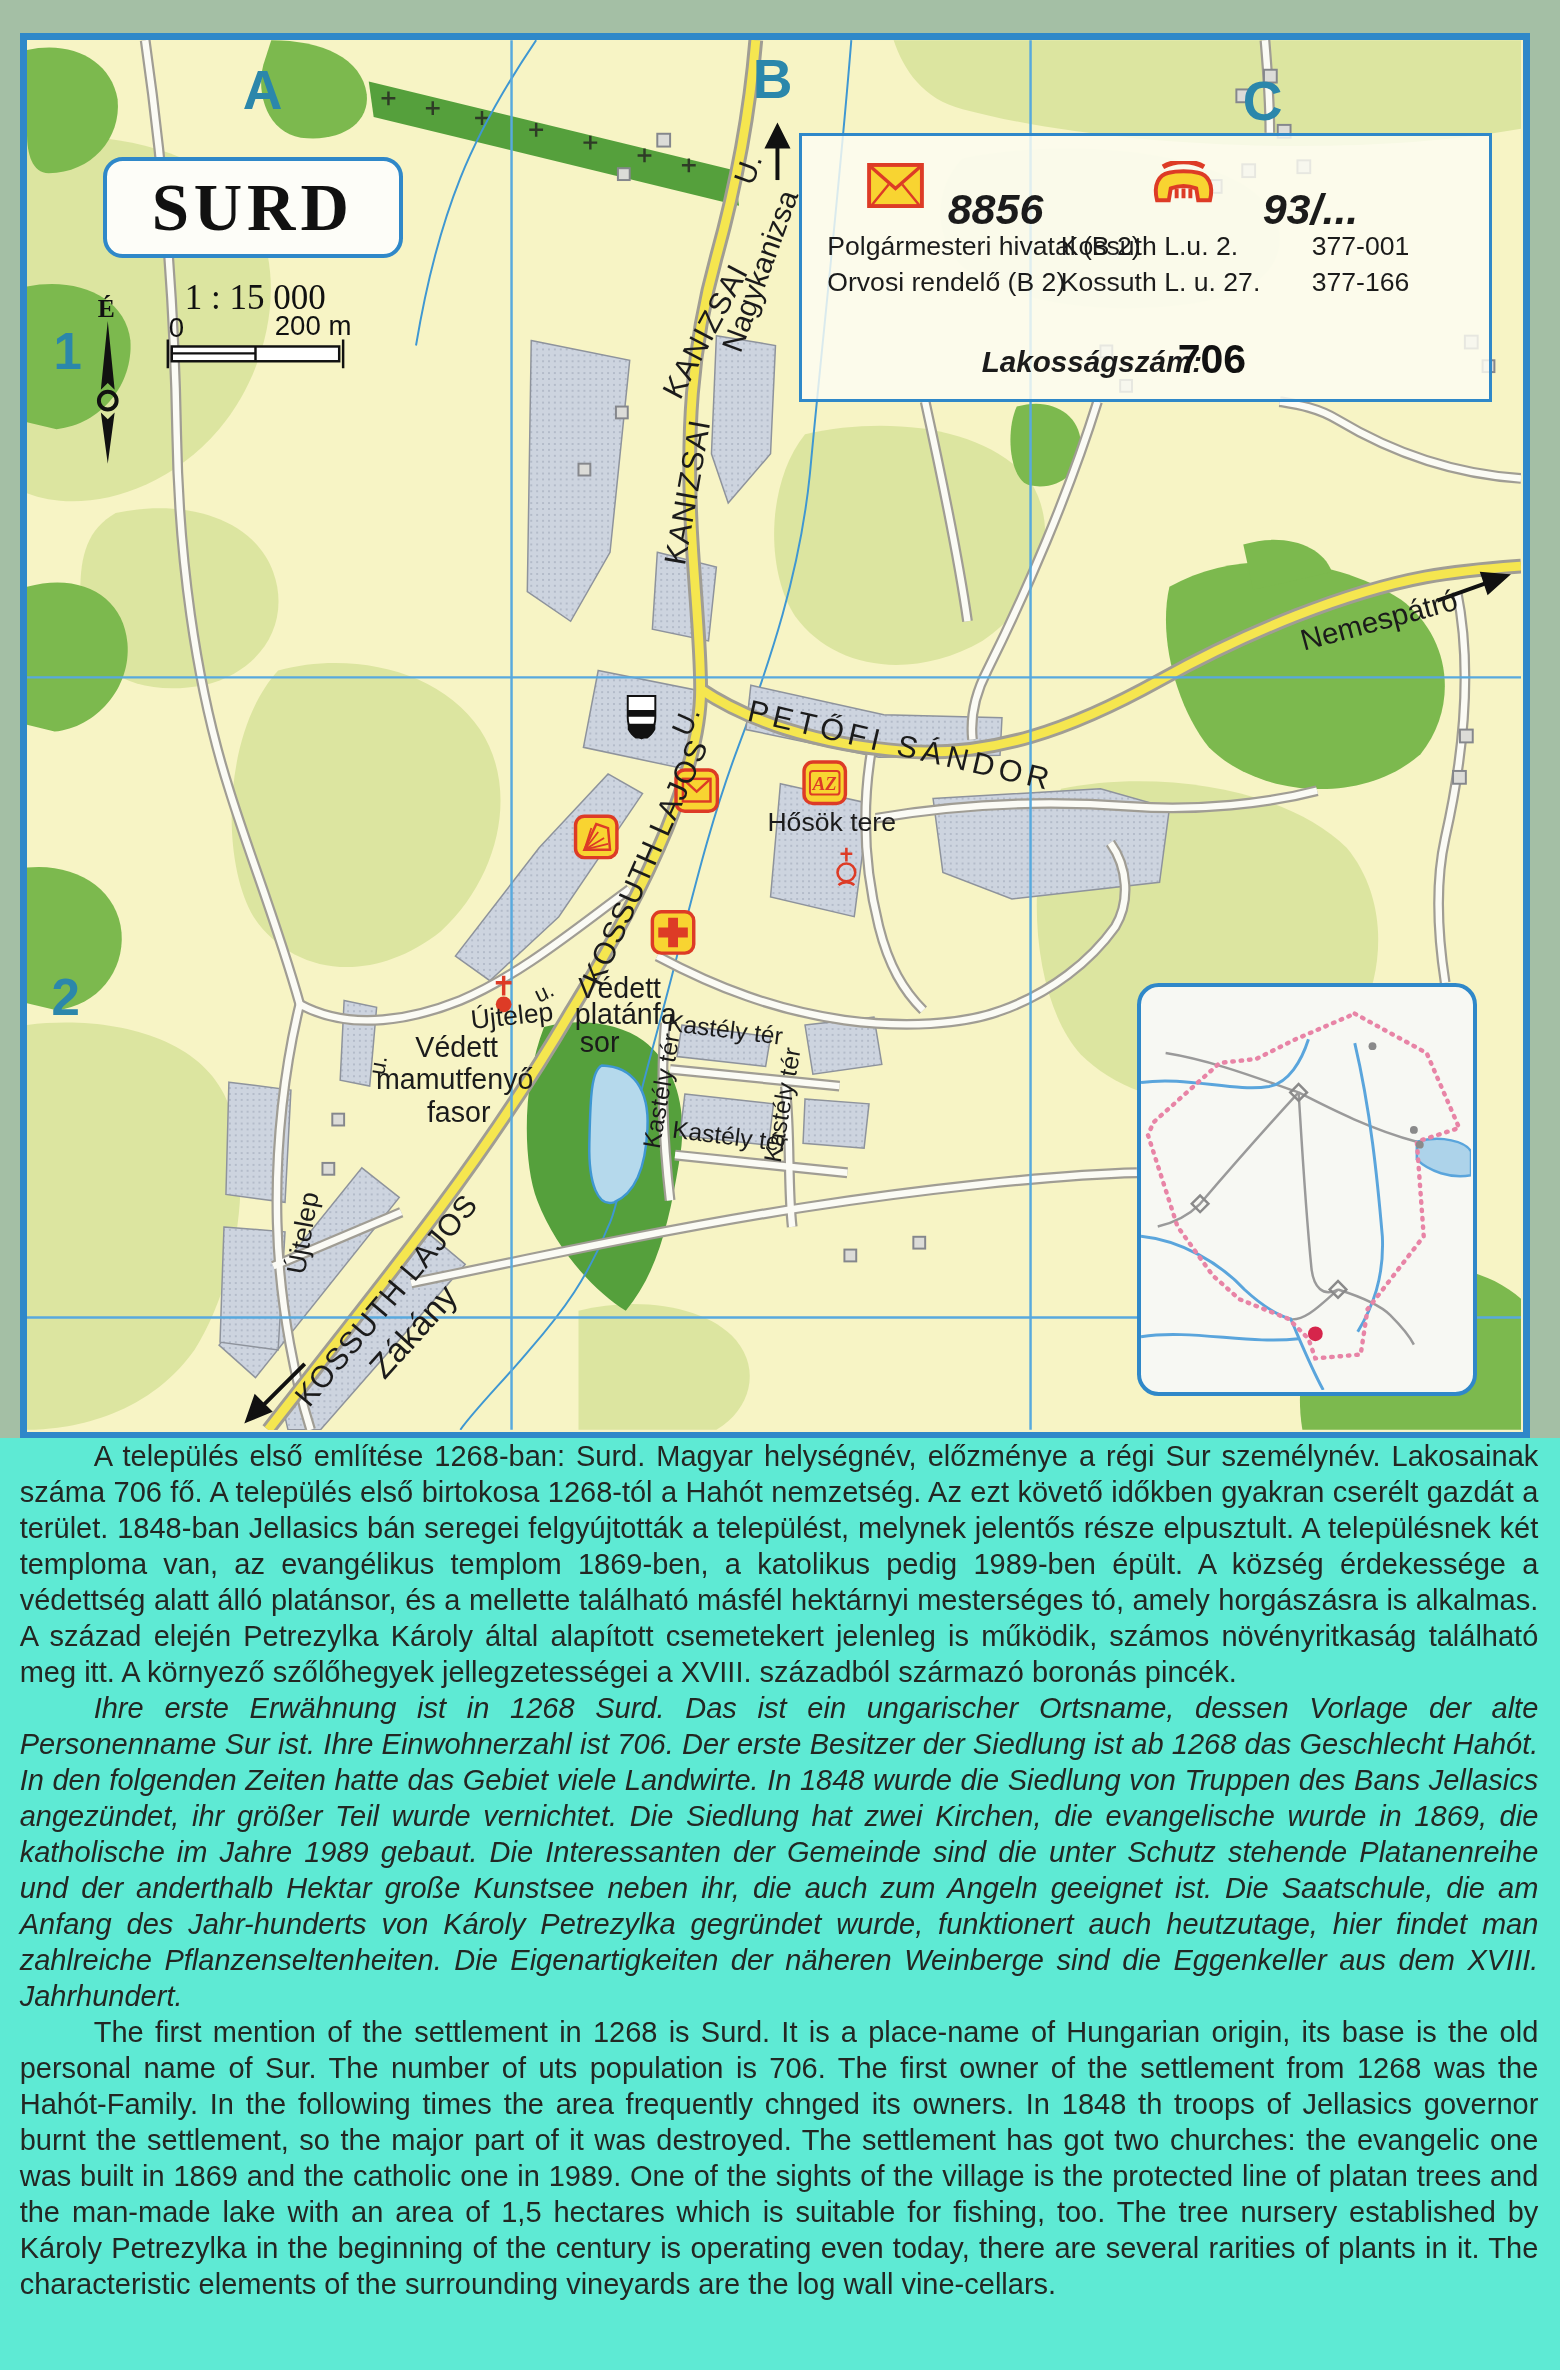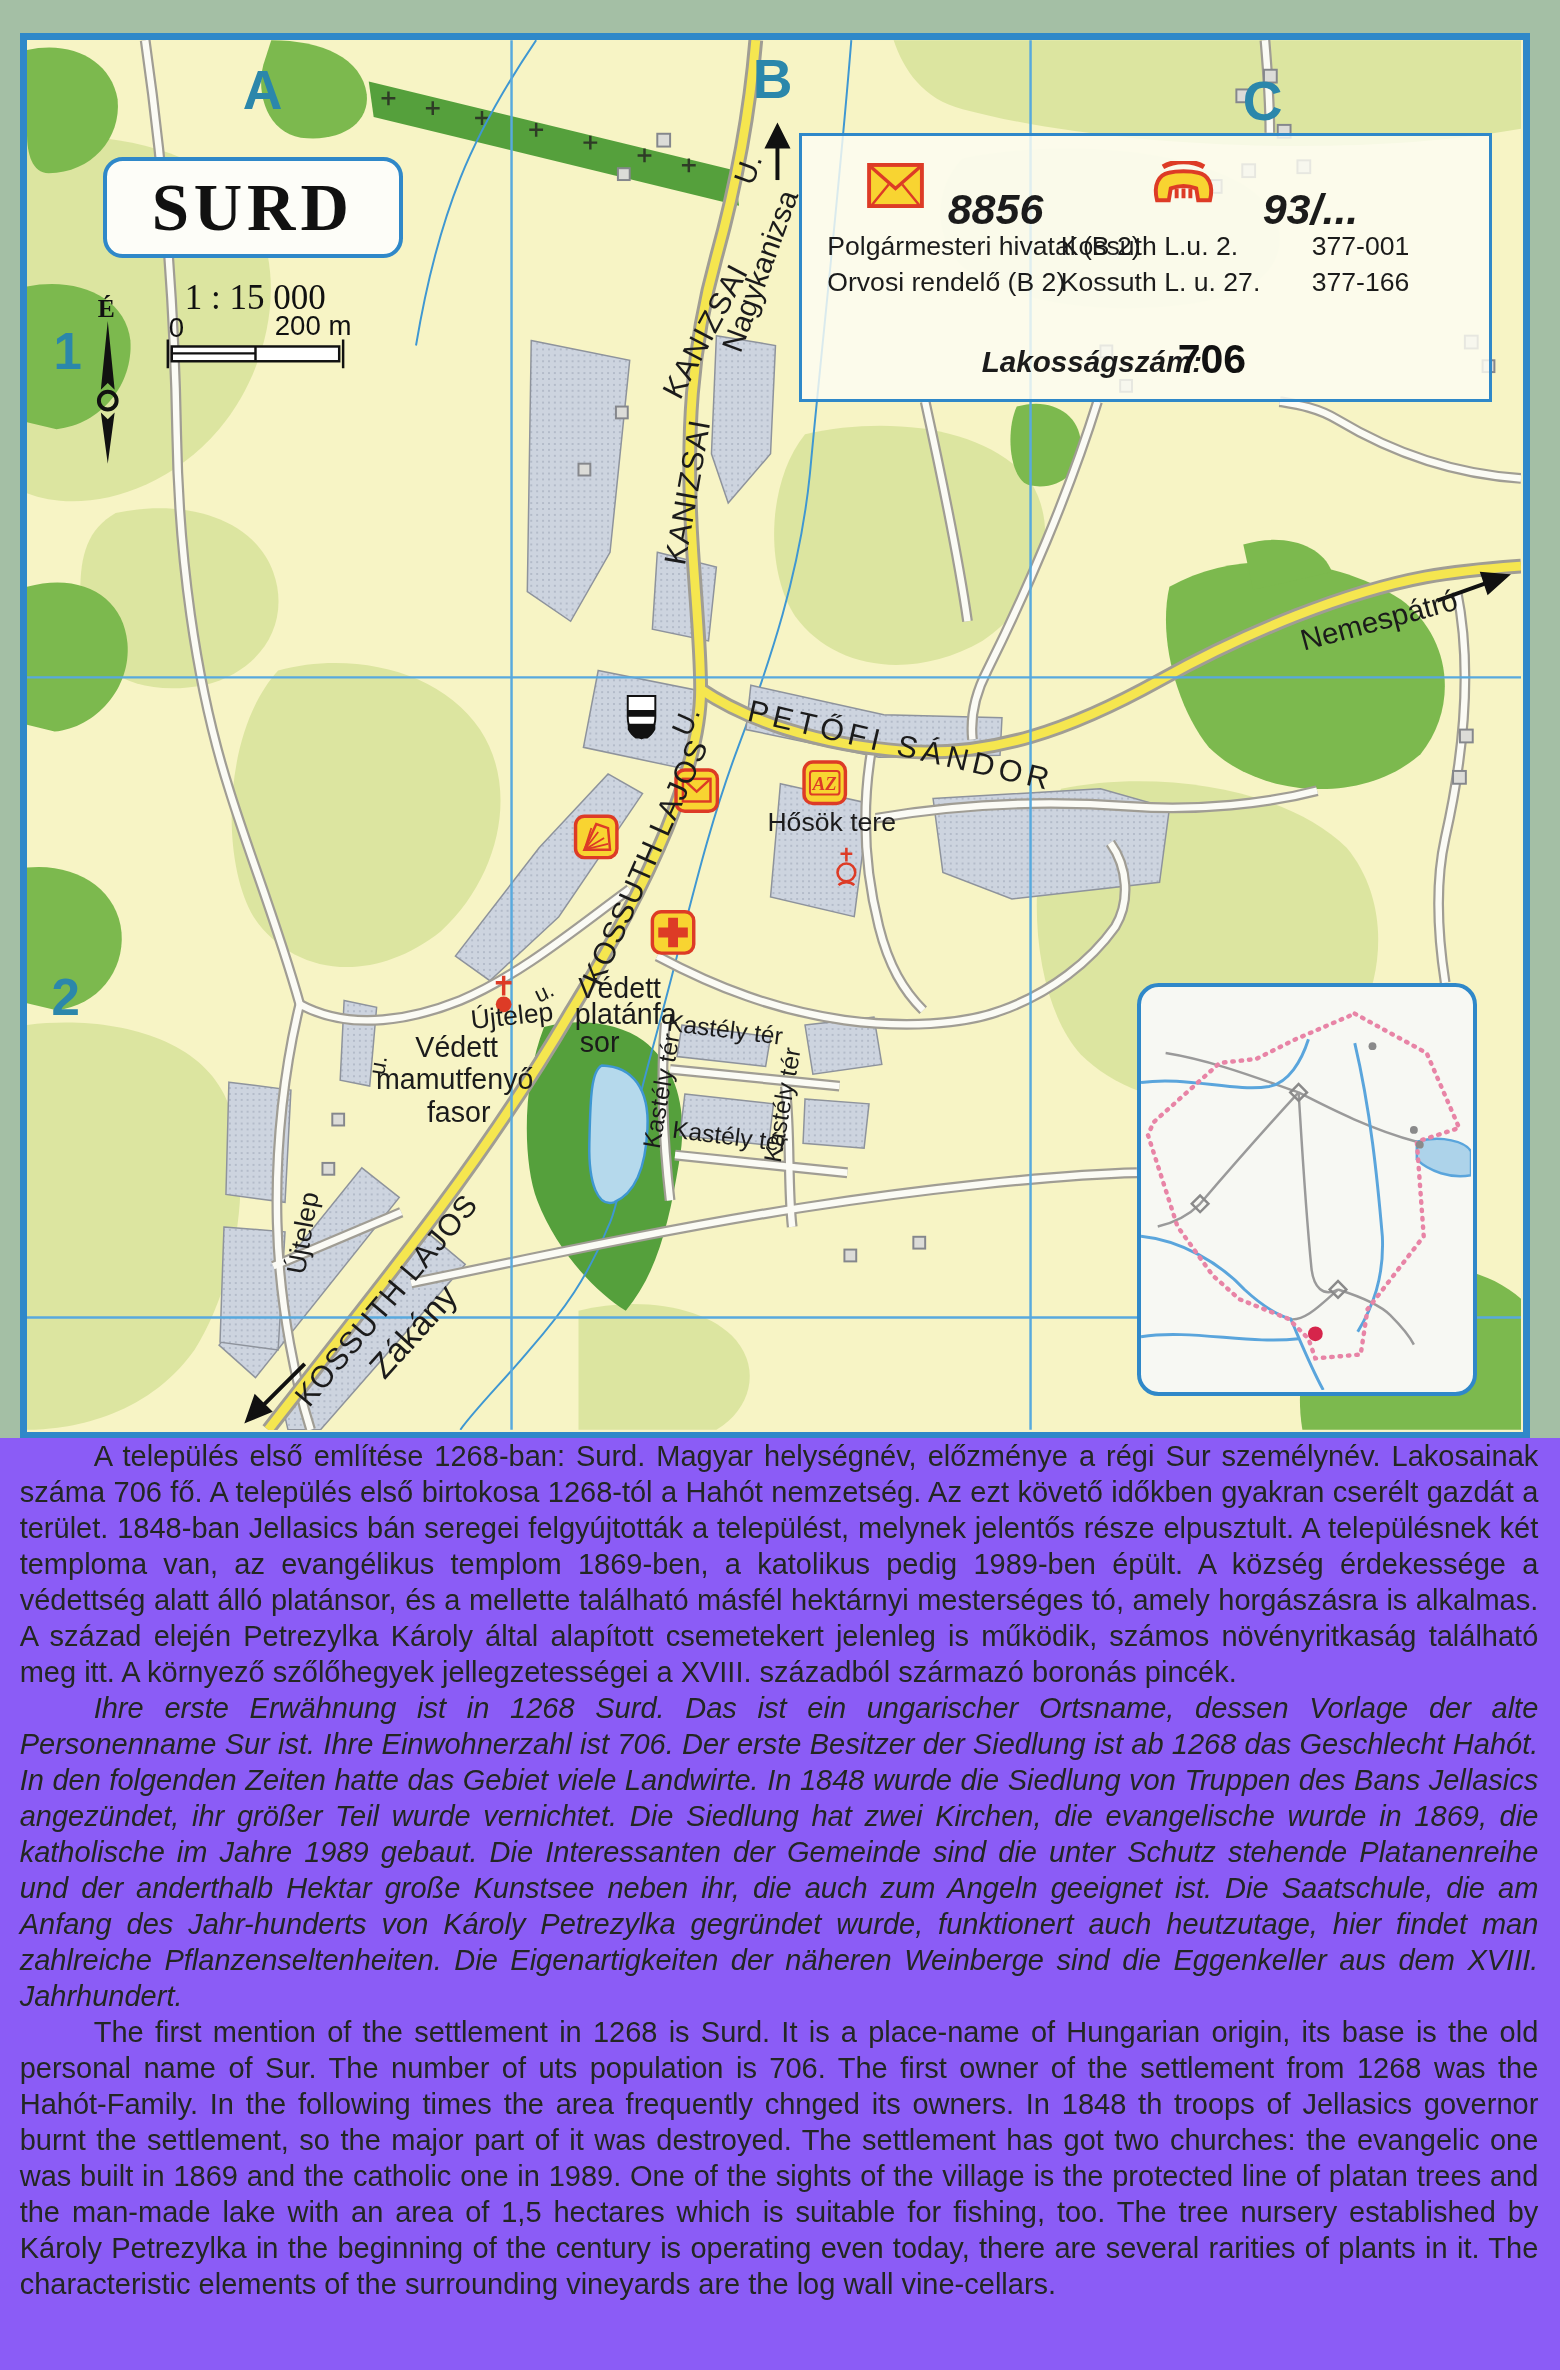--- a/index.html
+++ b/index.html
@@ -44,21 +44,21 @@
   #pop-label{position:absolute;left:180px;top:209px;font-size:29.6px;font-weight:700;font-style:italic;color:#1b1b1b;}
   #pop-value{position:absolute;left:376px;top:200px;font-size:41px;font-weight:700;color:#111;}
   
   #inset{
     position:absolute;left:1110px;top:943px;width:340px;height:413px;box-sizing:border-box;
     background:#f7f8f3;border:4.9px solid #2f88c9;border-radius:21.7px;overflow:hidden;
   }
   
   #textzone{
     position:absolute;left:0;top:1438px;width:1560px;height:932px;
-    background:#8b5cf6;
+    background:#5eead4;
   }
   #textzone p{
     margin:0 21.7px 0 19.7px;padding:0;text-align:justify;
     font-size:29px;line-height:36px;color:#232723;text-indent:74px;
   }
   #para-hu{padding-top:55px;}
   #para-de{padding-top:39px;font-style:italic;}
   #para-en{padding-top:39px;}
 </style>
 </head>

